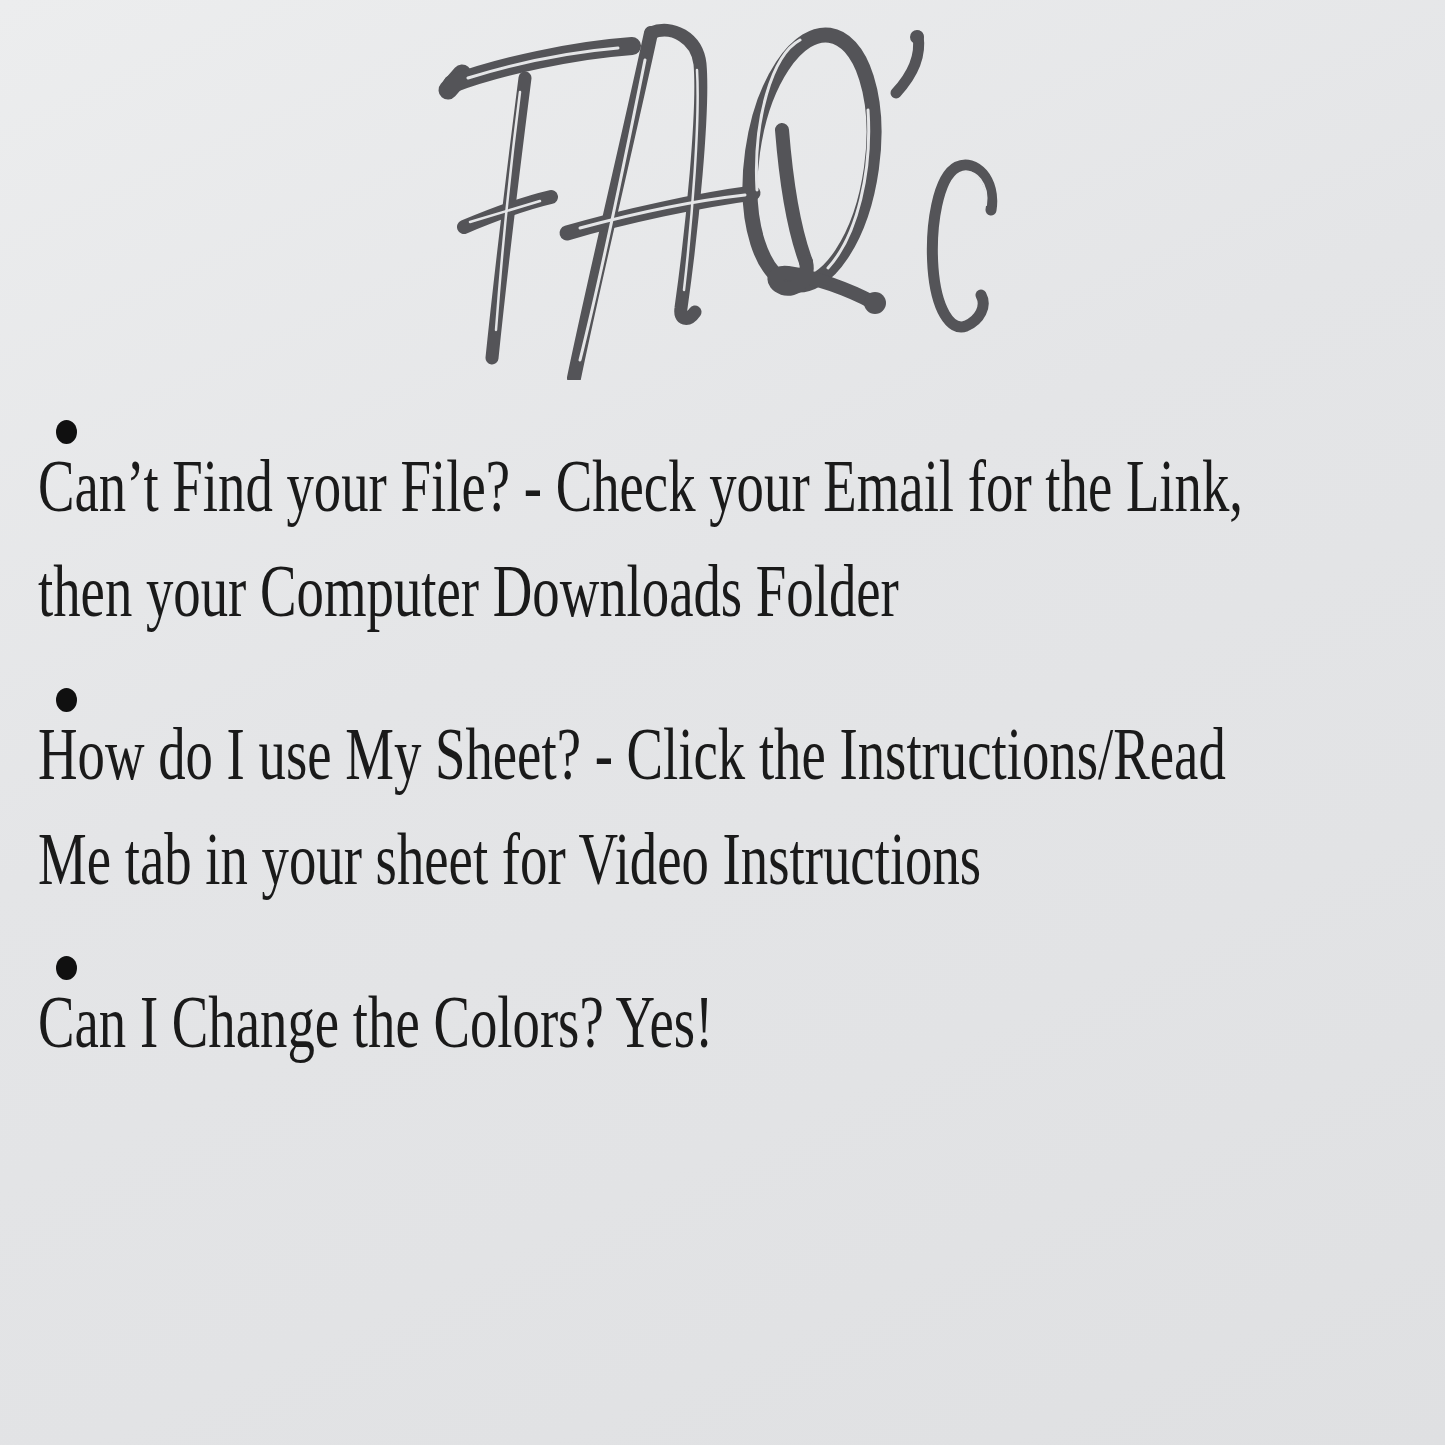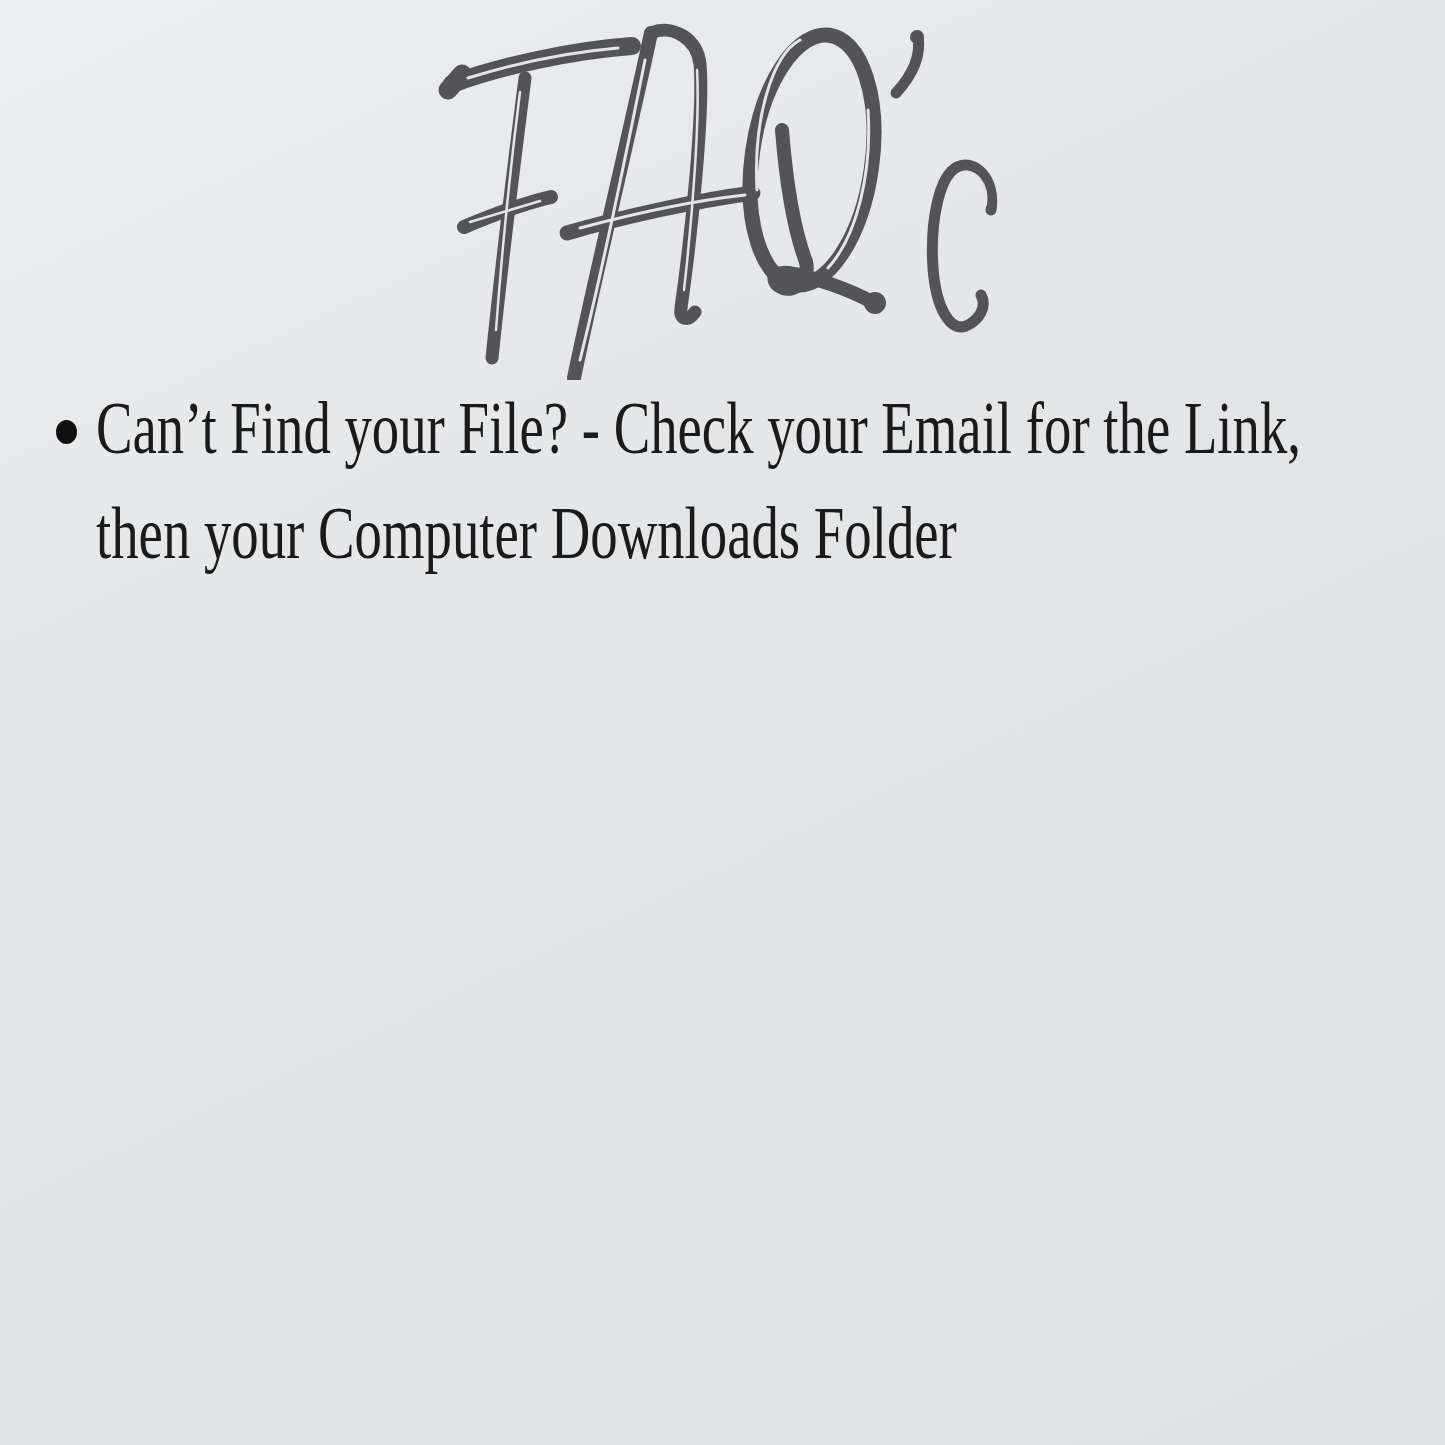--- a/index.html
+++ b/index.html
@@ -28,21 +28,21 @@
   .sr-only{
     position:absolute;width:1px;height:1px;overflow:hidden;
     clip:rect(0 0 0 0);white-space:nowrap;
   }
 
   
   .faq-list{
     position:absolute;left:38px;top:376px;right:14px;
     margin:0;padding:0;list-style:none;
   }
-  .faq-item{display:flex;align-items:flex-start;}
+  .faq-item{display:flex;align-items:flex-start;flex-direction:column;}
   .bullet{flex:0 0 58px;height:105px;position:relative;}
   .bullet::after{
     content:"";position:absolute;left:18px;top:44px;
     width:21px;height:24px;border-radius:50%;
     background:var(--bullet-ink);
   }
   .faq-lines{flex:1;min-width:0;}
   .faq-line{
     font-size:74px;line-height:105px;color:var(--text-ink);
     white-space:pre;
@@ -91,15 +91,28 @@
   </header>
 
   <ul class="faq-list" id="faq-list">
       <li class="faq-item">
       <span class="bullet"></span>
       <div class="faq-lines">
           <div class="faq-line">Can’t Find your File? - Check your Email for the Link,</div>
           <div class="faq-line">then your Computer Downloads Folder</div>
         </div>
     </li>
+      <li class="faq-item">
+      <span class="bullet"></span>
+      <div class="faq-lines">
+          <div class="faq-line">How do I use My Sheet? - Click the Instructions/Read</div>
+          <div class="faq-line">Me tab in your sheet for Video Instructions</div>
+        </div>
+    </li>
+      <li class="faq-item">
+      <span class="bullet"></span>
+      <div class="faq-lines">
+          <div class="faq-line">Can I Change the Colors? Yes!</div>
+        </div>
+    </li>
     </ul>
 
 </div>
 
 </body></html>

